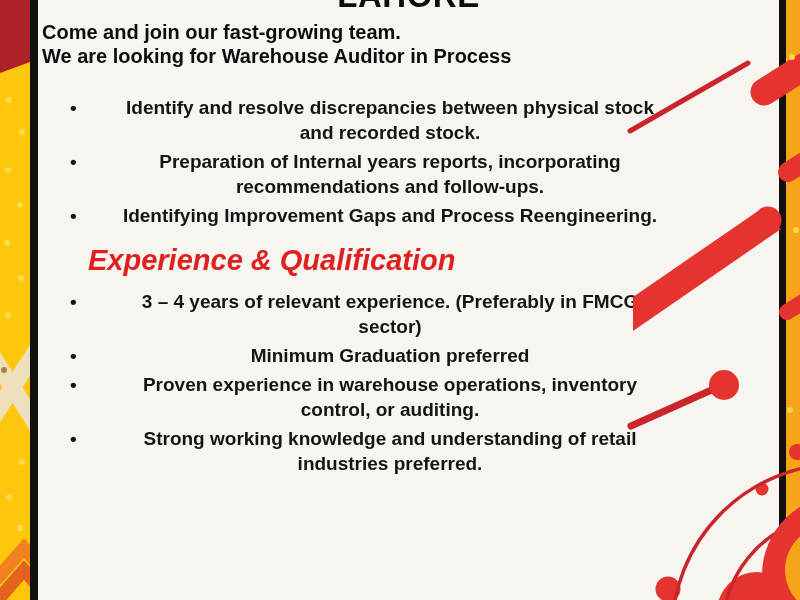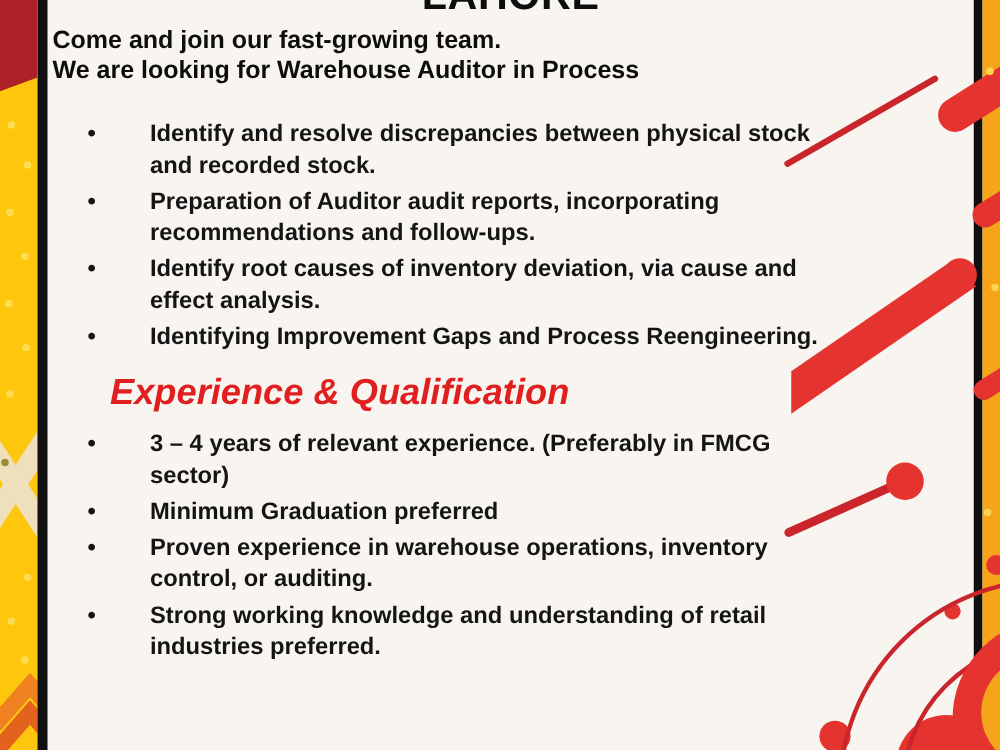--- a/index.html
+++ b/index.html
@@ -58,21 +58,21 @@
     position:absolute;top:20px;left:4px;
     font-size:20px;line-height:24px;font-weight:700;color:#0d0d0d;
   }
   .sections{padding-top:95px;}
   .sections h2{
     margin:0 0 12px 50px;
     font-size:29px;line-height:33px;font-weight:700;
     color:var(--heading-red);
   }
   .sections h2.second{margin-top:16px;font-style:italic;}
-  .sections ul{list-style:none;margin:0;padding:0;}
+  .sections ul{list-style:none;margin:0;padding:0;text-align:center;}
   .sections li{
     position:relative;margin:0 0 4px 0;padding-left:82px;
     font-size:19px;line-height:25px;font-weight:700;
     max-width:540px;color:var(--body-text);
   }
   .sections li::before{
     content:"\2022";
     position:absolute;left:32px;top:0;
     font-size:19px;color:var(--body-text);
   }
@@ -117,22 +117,21 @@
 <div class="content">
   <div class="city-title">LAHORE</div>
   <div class="intro">
     <div>Come and join our fast-growing team.</div>
     <div>We are looking for Warehouse Auditor in Process</div>
   </div>
 
   <div class="sections">
     <ul>
       <li>Identify and resolve discrepancies between physical stock and recorded stock.</li>
-      <li>Preparation of Auditor audit reports, incorporating recommendations and follow-ups.</li>
-      <li>Identify root causes of inventory deviation, via cause and effect analysis.</li>
+      <li>Preparation of Internal years reports, incorporating recommendations and follow-ups.</li>
       <li>Identifying Improvement Gaps and Process Reengineering.</li>
     </ul>
 
     <h2 class="second">Experience &amp; Qualification</h2>
     <ul>
       <li>3 – 4 years of relevant experience. (Preferably in FMCG sector)</li>
       <li>Minimum Graduation preferred</li>
       <li>Proven experience in warehouse operations, inventory control, or auditing.</li>
       <li>Strong working knowledge and understanding of retail industries preferred.</li>
     </ul>

